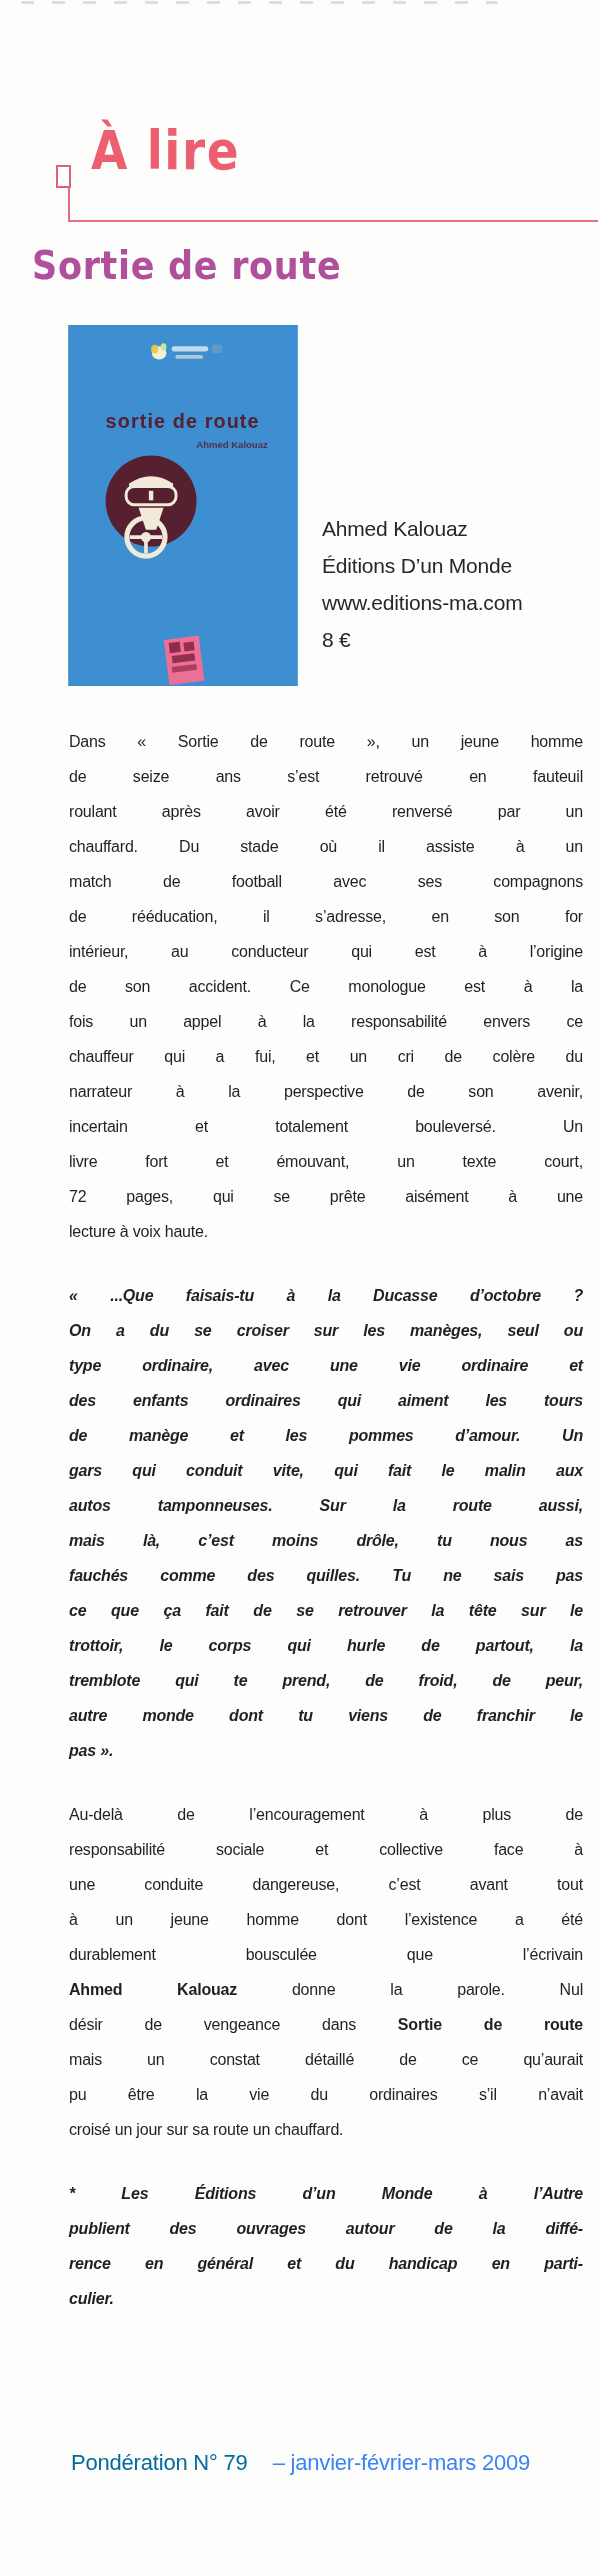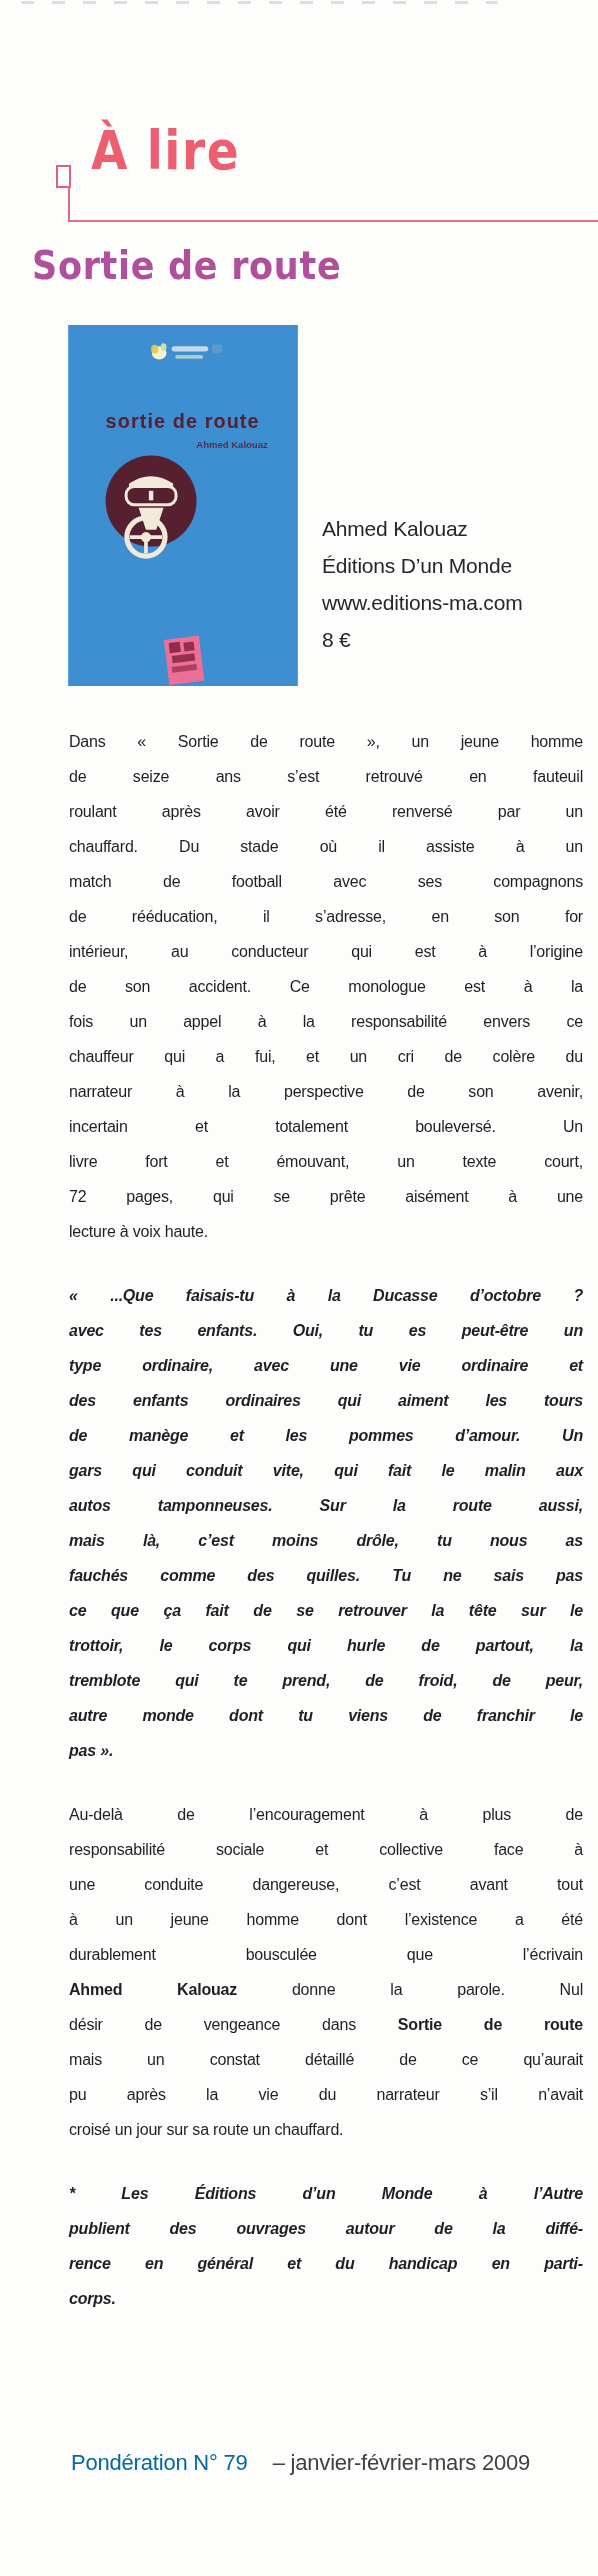--- a/index.html
+++ b/index.html
@@ -66,21 +66,21 @@
   .jline{text-align:justify;text-align-last:justify;}
   .jline.last{text-align-last:left;}
   strong{font-weight:bold;}
 
   
   .pagefooter{
     position:absolute;left:71px;top:2450px;width:522px;
     font-size:22px;line-height:26.4px;letter-spacing:-0.2px;white-space:nowrap;
   }
   .issue{color:#0369a1;margin-right:25px;}
-  .date{color:#404040;margin-top:16px;}
+  .date{color:#3b82f6;margin-top:16px;}
 </style>
 </head>
 <body>
 
 <div class="page">
 
   <div class="top-artifact"></div>
 
   <div class="sq"></div>
   <div class="vline"></div>
@@ -149,21 +149,21 @@
         <div class="jline">fois un appel à la responsabilité envers ce</div>
         <div class="jline">chauffeur qui a fui, et un cri de colère du</div>
         <div class="jline">narrateur à la perspective de son avenir,</div>
         <div class="jline">incertain et totalement bouleversé. Un</div>
         <div class="jline">livre fort et émouvant, un texte court,</div>
         <div class="jline">72 pages, qui se prête aisément à une</div>
         <div class="jline last">lecture à voix haute.</div>
       </div>
     <div class="para quote">
         <div class="jline">« ...Que faisais-tu à la Ducasse d’octobre ?</div>
-        <div class="jline">avec tes enfants. Oui, tu es peut-être un</div>
+        <div class="jline">On a du se croiser sur les manèges, seul ou</div>
         <div class="jline">type ordinaire, avec une vie ordinaire et</div>
         <div class="jline">des enfants ordinaires qui aiment les tours</div>
         <div class="jline">de manège et les pommes d’amour. Un</div>
         <div class="jline">gars qui conduit vite, qui fait le malin aux</div>
         <div class="jline">autos tamponneuses. Sur la route aussi,</div>
         <div class="jline">mais là, c’est moins drôle, tu nous as</div>
         <div class="jline">fauchés comme des quilles. Tu ne sais pas</div>
         <div class="jline">ce que ça fait de se retrouver la tête sur le</div>
         <div class="jline">trottoir, le corps qui hurle de partout, la</div>
         <div class="jline">tremblote qui te prend, de froid, de peur,</div>
@@ -172,28 +172,28 @@
       </div>
     <div class="para">
         <div class="jline">Au-delà de l’encouragement à plus de</div>
         <div class="jline">responsabilité sociale et collective face à</div>
         <div class="jline">une conduite dangereuse, c’est avant tout</div>
         <div class="jline">à un jeune homme dont l’existence a été</div>
         <div class="jline">durablement bousculée que l’écrivain</div>
         <div class="jline"><strong>Ahmed Kalouaz</strong> donne la parole. Nul</div>
         <div class="jline">désir de vengeance dans <strong>Sortie de route</strong></div>
         <div class="jline">mais un constat détaillé de ce qu’aurait</div>
-        <div class="jline">pu après la vie du narrateur s’il n’avait</div>
+        <div class="jline">pu être la vie du ordinaires s’il n’avait</div>
         <div class="jline last">croisé un jour sur sa route un chauffard.</div>
       </div>
     <div class="para footnote">
         <div class="jline">* Les Éditions d’un Monde à l’Autre</div>
         <div class="jline">publient des ouvrages autour de la diffé-</div>
         <div class="jline">rence en général et du handicap en parti-</div>
-        <div class="jline last">corps.</div>
+        <div class="jline last">culier.</div>
       </div>
   </main>
 
   <footer class="pagefooter">
     <span class="issue">Pondération N° 79</span><span class="date">– janvier-février-mars 2009</span>
   </footer>
 
 </div>
 
 

